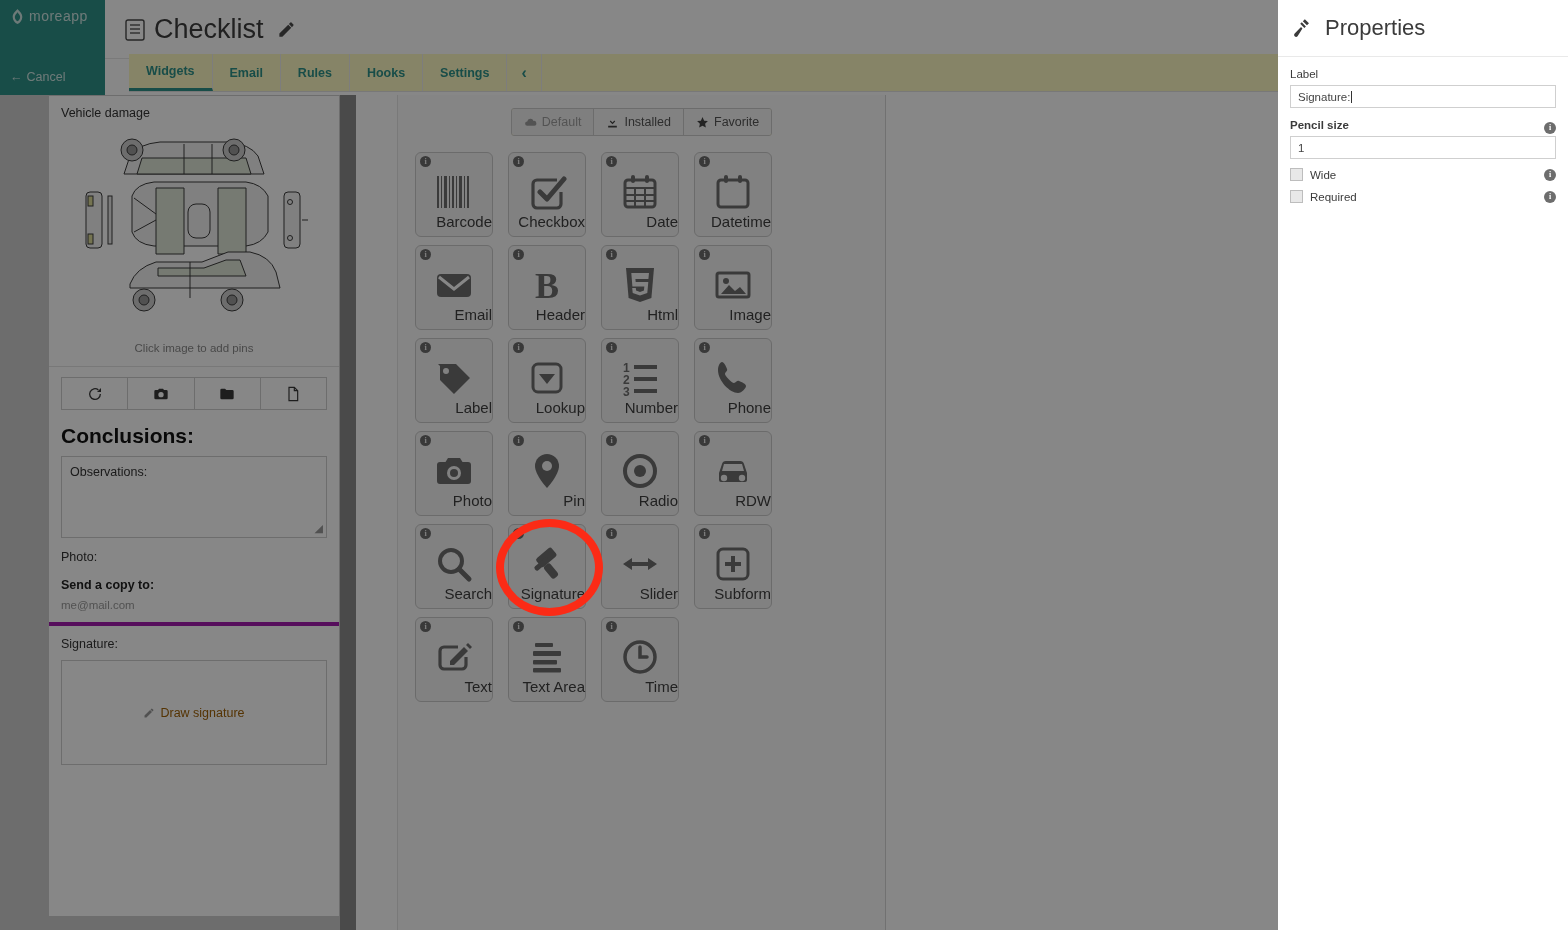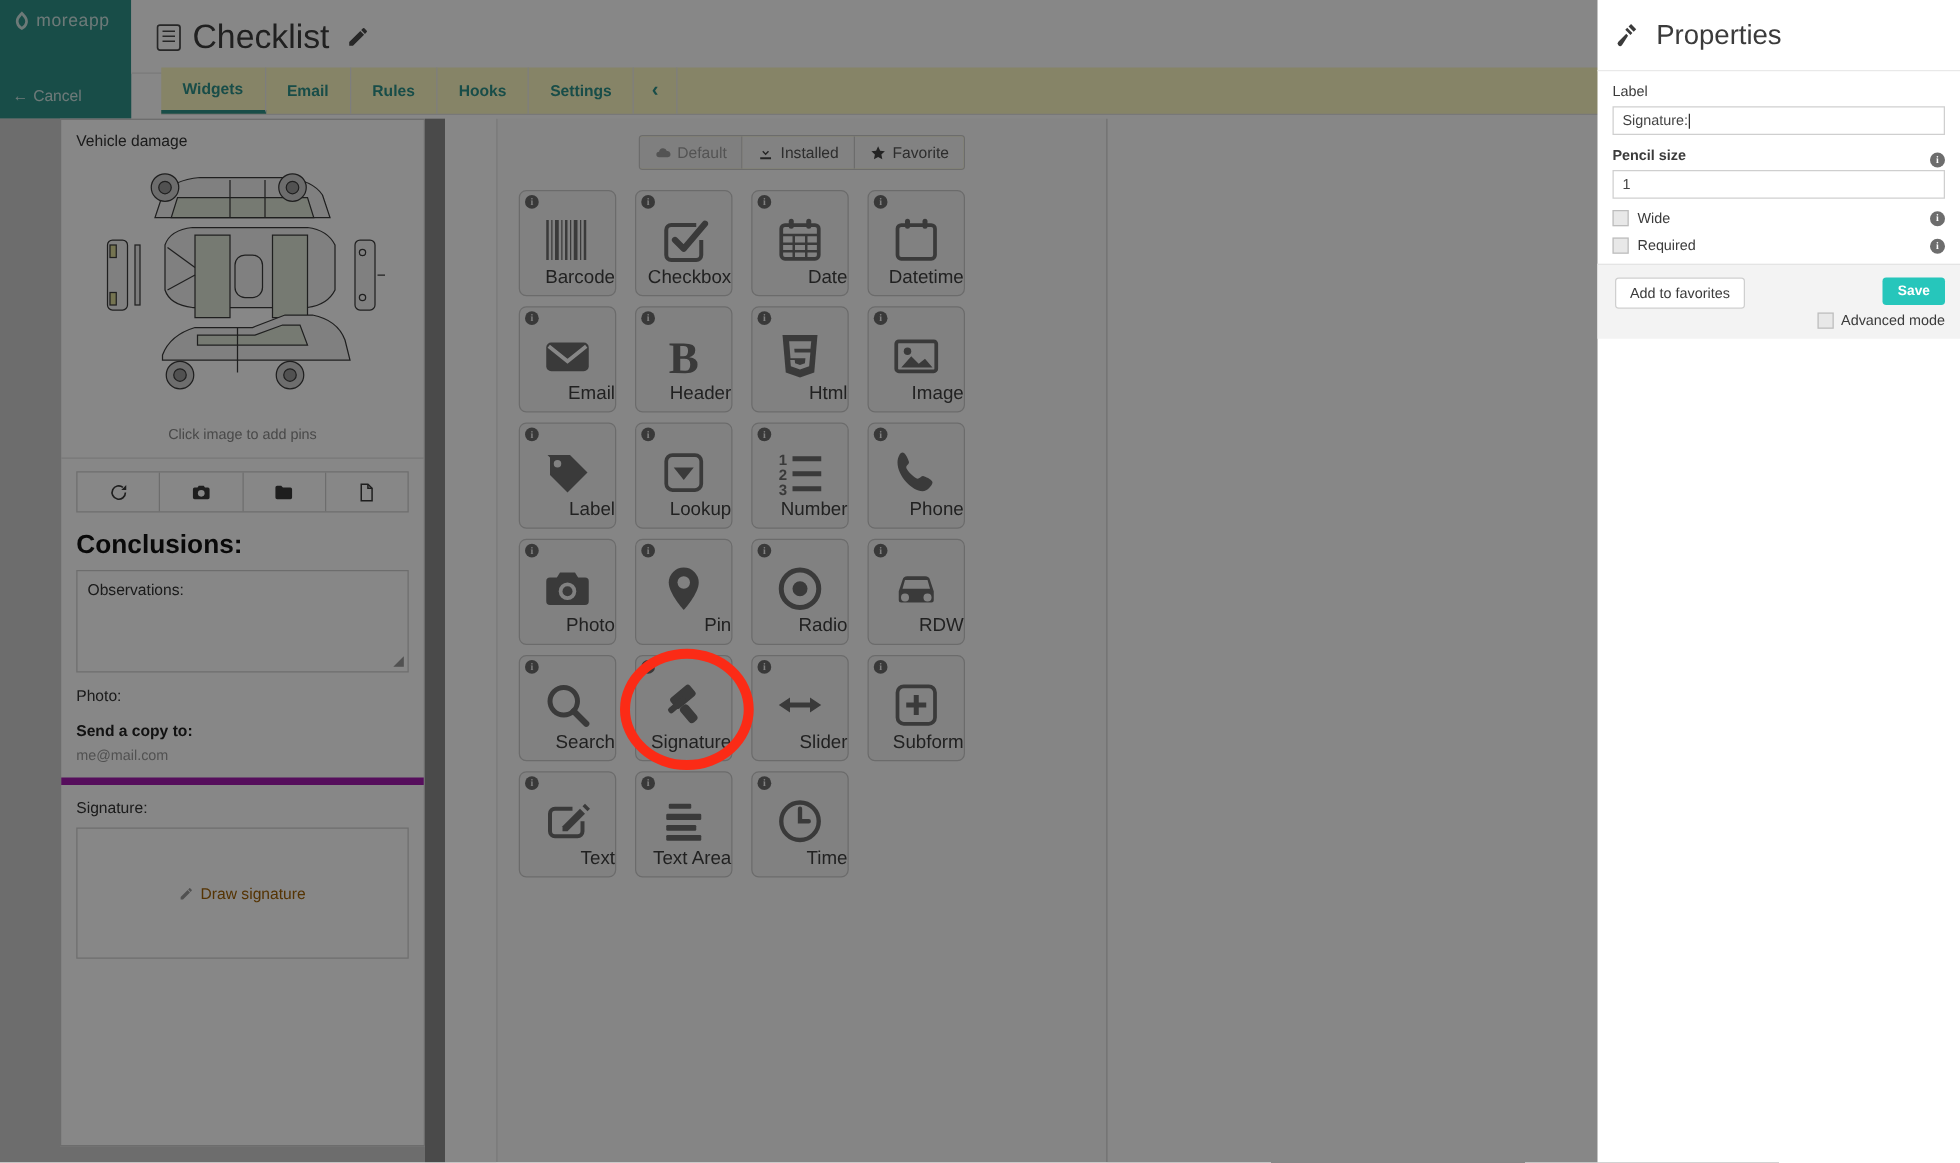--- a/index.html
+++ b/index.html
@@ -46,21 +46,21 @@
   .iconrow div:last-child{border-right:none;}
   .iconrow svg{width:16px;height:16px;}
 
   .concl{font-size:21px;font-weight:bold;color:#111;padding:14px 12px 8px;}
   .obs{margin:0 12px;border:1px solid #cfcfcf;height:80px;position:relative;}
   .obs .lb{font-size:12.5px;color:#333;padding:8px 0 0 8px;}
   .grip{position:absolute;right:3px;bottom:2px;font-size:11px;color:#999;}
   .photo-lb{font-size:12.5px;color:#333;padding:12px 0 0 12px;}
   .photo-box{margin:10px 12px 0;height:110px;border:1px solid #cfcfcf;display:flex;align-items:center;justify-content:center;color:#8f8f8f;font-size:12.5px;gap:5px;}
   .sendlb{font-size:12.5px;font-weight:bold;color:#222;padding:14px 0 0 12px;}
-  .sendval{font-size:11.5px;color:#9a9a9a;padding:7px 0 11px 12px;border-bottom:6px solid #a21caf;}
+  .sendval{font-size:11.5px;color:#9a9a9a;padding:7px 0 11px 12px;border-bottom:4px solid #a21caf;}
   .siglb{font-size:12.5px;color:#333;padding:11px 0 0 12px;}
   .sigbox{margin:9px 12px 12px;height:103px;border:1px solid #cfcfcf;display:flex;align-items:center;justify-content:center;color:#a16207;font-size:12.5px;gap:5px;}
 
   
   .catalog{position:absolute;left:397px;top:95px;width:487px;height:835px;background:#fbfbfb;border-left:1px solid #e4e4e4;border-right:1px solid #d5d5d5;}
   .segwrap{display:flex;justify-content:center;padding:13px 0 0;}
   .seg{display:flex;border:1px solid #cdcdcd;border-radius:3px;overflow:hidden;background:#fef9c3;}
   .seg div{padding:6px 12px;font-size:12.5px;color:#555;border-right:1px solid #cdcdcd;display:flex;align-items:center;gap:5px;background:#f6f6f6;}
   .seg div:last-child{border-right:none;}
   .seg div.muted{color:#9e9e9e;background:#f0f0f0;}
@@ -583,27 +583,15 @@
 
       <div class="chk-row">
         <div class="chk-left">
           <span class="cbox"></span>
           <span>Required</span>
         </div>
         <span class="iinfo">i</span>
       </div>
     </div>
 
-    <div class="props-ft">
-      <div class="fav-btn">
-        <span>Add to favorites</span>
-      </div>
-      <div class="save-btn">
-        <span>Save</span>
-      </div>
-      <div class="adv">
-        <span class="cbox"></span>
-        <span>Advanced mode</span>
-      </div>
-    </div>
   </div>
 
 </div>
 
 </body></html>

